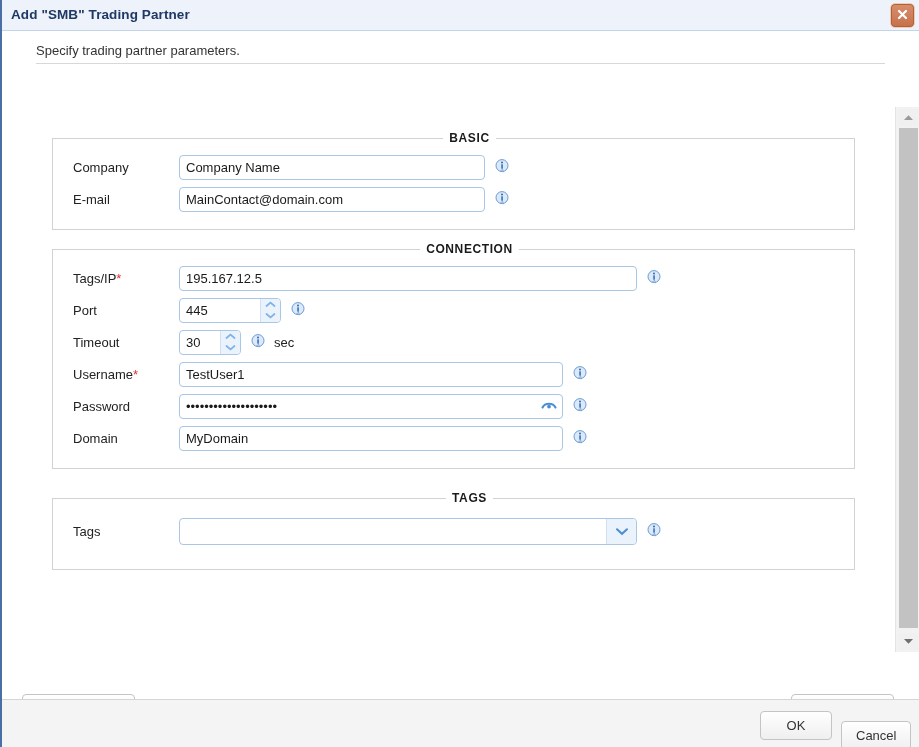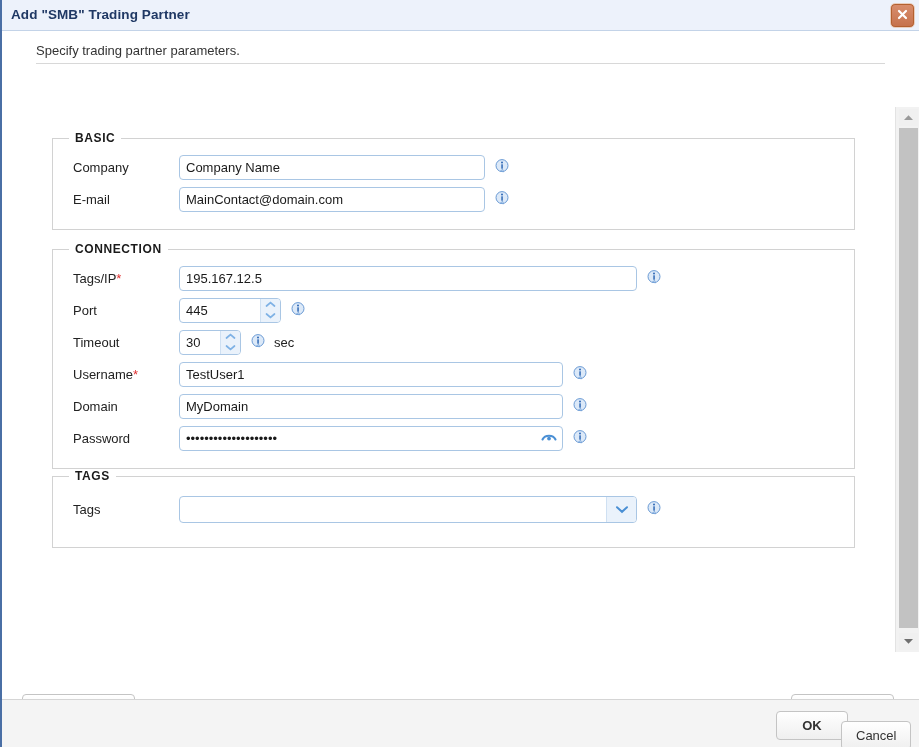--- a/index.html
+++ b/index.html
@@ -137,20 +137,21 @@
     box-sizing: border-box;
     background: #ffffff;
   }
   fieldset.group > legend {
     margin-left: 16px;
     padding: 0 6px;
     font-size: 12px;
     font-weight: bold;
     letter-spacing: .6px;
     color: #1a1a1a;
+    text-align: center;
   }
   .group-inner { padding: 6px 0 14px 0; }
 
   .row {
     display: flex;
     align-items: center;
     height: 32px;
     margin-bottom: 0;
   }
   .row .lbl {
@@ -324,24 +325,23 @@
     left: 0;
     bottom: 0;
     width: 919px;
     height: 48px;
     background: #f4f4f4;
     border-top: 1px solid #d5d5d5;
     box-sizing: border-box;
   }
   .btn-ok {
     position: absolute;
-    right: 73px;
+    right: 89px;
     top: 11px;
     width: 72px;
-    font-weight: bold;
   }
   .btn-cancel {
     position: absolute;
     right: 10px;
     top: 21px;
     width: 70px;
   }
 </style>
 </head>
 <body>
@@ -480,57 +480,57 @@
                 <svg width="14" height="16" viewBox="0 0 14 16">
                     <circle cx="7" cy="6.6" r="6" fill="#dce9f8" stroke="#6a9ad4" stroke-width="1"></circle>
                     <path d="M5.5 12 L7.6 10.3 L8.4 12.9 Z" fill="#dce9f8" stroke="#6a9ad4" stroke-width=".8"></path>
                     <circle cx="7" cy="3.6" r="1" fill="#2f68b5"></circle>
                     <rect x="6.3" y="5.3" width="1.5" height="4.4" fill="#2f68b5"></rect>
                   </svg>
               </span>
             </div>
 
             <div class="row">
-              <div class="lbl"><span>Domain</span><span class="req"></span></div>
-              <input class="txt long" type="text" value="MyDomain" style="">
-              <span class="info-icon">
-                <svg width="14" height="16" viewBox="0 0 14 16">
-                    <circle cx="7" cy="6.6" r="6" fill="#dce9f8" stroke="#6a9ad4" stroke-width="1"></circle>
-                    <path d="M5.5 12 L7.6 10.3 L8.4 12.9 Z" fill="#dce9f8" stroke="#6a9ad4" stroke-width=".8"></path>
-                    <circle cx="7" cy="3.6" r="1" fill="#2f68b5"></circle>
-                    <rect x="6.3" y="5.3" width="1.5" height="4.4" fill="#2f68b5"></rect>
-                  </svg>
-              </span>
-            </div>
-
-            <div class="row">
               <div class="lbl"><span>Password</span><span class="req"></span></div>
               <span class="pwd-wrap">
                 <input class="txt long" type="text" value="••••••••••••••••••••" style="">
                 <span class="eye-btn">
                   <svg width="18" height="14" viewBox="0 0 18 14">
                       <path d="M2.5 9.5 C5 4.5, 13 4.5, 15.5 9.5" stroke="#4a8fd4" stroke-width="2.1" fill="none" stroke-linecap="round"></path>
                       <circle cx="9" cy="8.6" r="1.9" fill="#4a8fd4"></circle>
                     </svg>
                 </span>
               </span>
               <span class="info-icon">
                 <svg width="14" height="16" viewBox="0 0 14 16">
                     <circle cx="7" cy="6.6" r="6" fill="#dce9f8" stroke="#6a9ad4" stroke-width="1"></circle>
                     <path d="M5.5 12 L7.6 10.3 L8.4 12.9 Z" fill="#dce9f8" stroke="#6a9ad4" stroke-width=".8"></path>
                     <circle cx="7" cy="3.6" r="1" fill="#2f68b5"></circle>
                     <rect x="6.3" y="5.3" width="1.5" height="4.4" fill="#2f68b5"></rect>
                   </svg>
               </span>
             </div>
 
+            <div class="row">
+              <div class="lbl"><span>Domain</span><span class="req"></span></div>
+              <input class="txt long" type="text" value="MyDomain" style="">
+              <span class="info-icon">
+                <svg width="14" height="16" viewBox="0 0 14 16">
+                    <circle cx="7" cy="6.6" r="6" fill="#dce9f8" stroke="#6a9ad4" stroke-width="1"></circle>
+                    <path d="M5.5 12 L7.6 10.3 L8.4 12.9 Z" fill="#dce9f8" stroke="#6a9ad4" stroke-width=".8"></path>
+                    <circle cx="7" cy="3.6" r="1" fill="#2f68b5"></circle>
+                    <rect x="6.3" y="5.3" width="1.5" height="4.4" fill="#2f68b5"></rect>
+                  </svg>
+              </span>
+            </div>
+
           </div>
         </fieldset>
 
-        <fieldset class="group" style="">
+        <fieldset class="group" style="margin-top:22px;">
           <legend>TAGS</legend>
           <div class="group-inner" style="padding-bottom:18px;">
             <div class="row" style="height:40px;">
               <div class="lbl"><span>Tags</span><span class="req"></span></div>
               <span class="combo">
                 <input type="text" value="" style="">
                 <span class="arrow">
                   <svg width="14" height="9" viewBox="0 0 14 9">
                       <path d="M2 2.2 L7 6.8 L12 2.2" stroke="#4a8fd4" stroke-width="2" fill="none" stroke-linecap="round"></path>
                     </svg>

